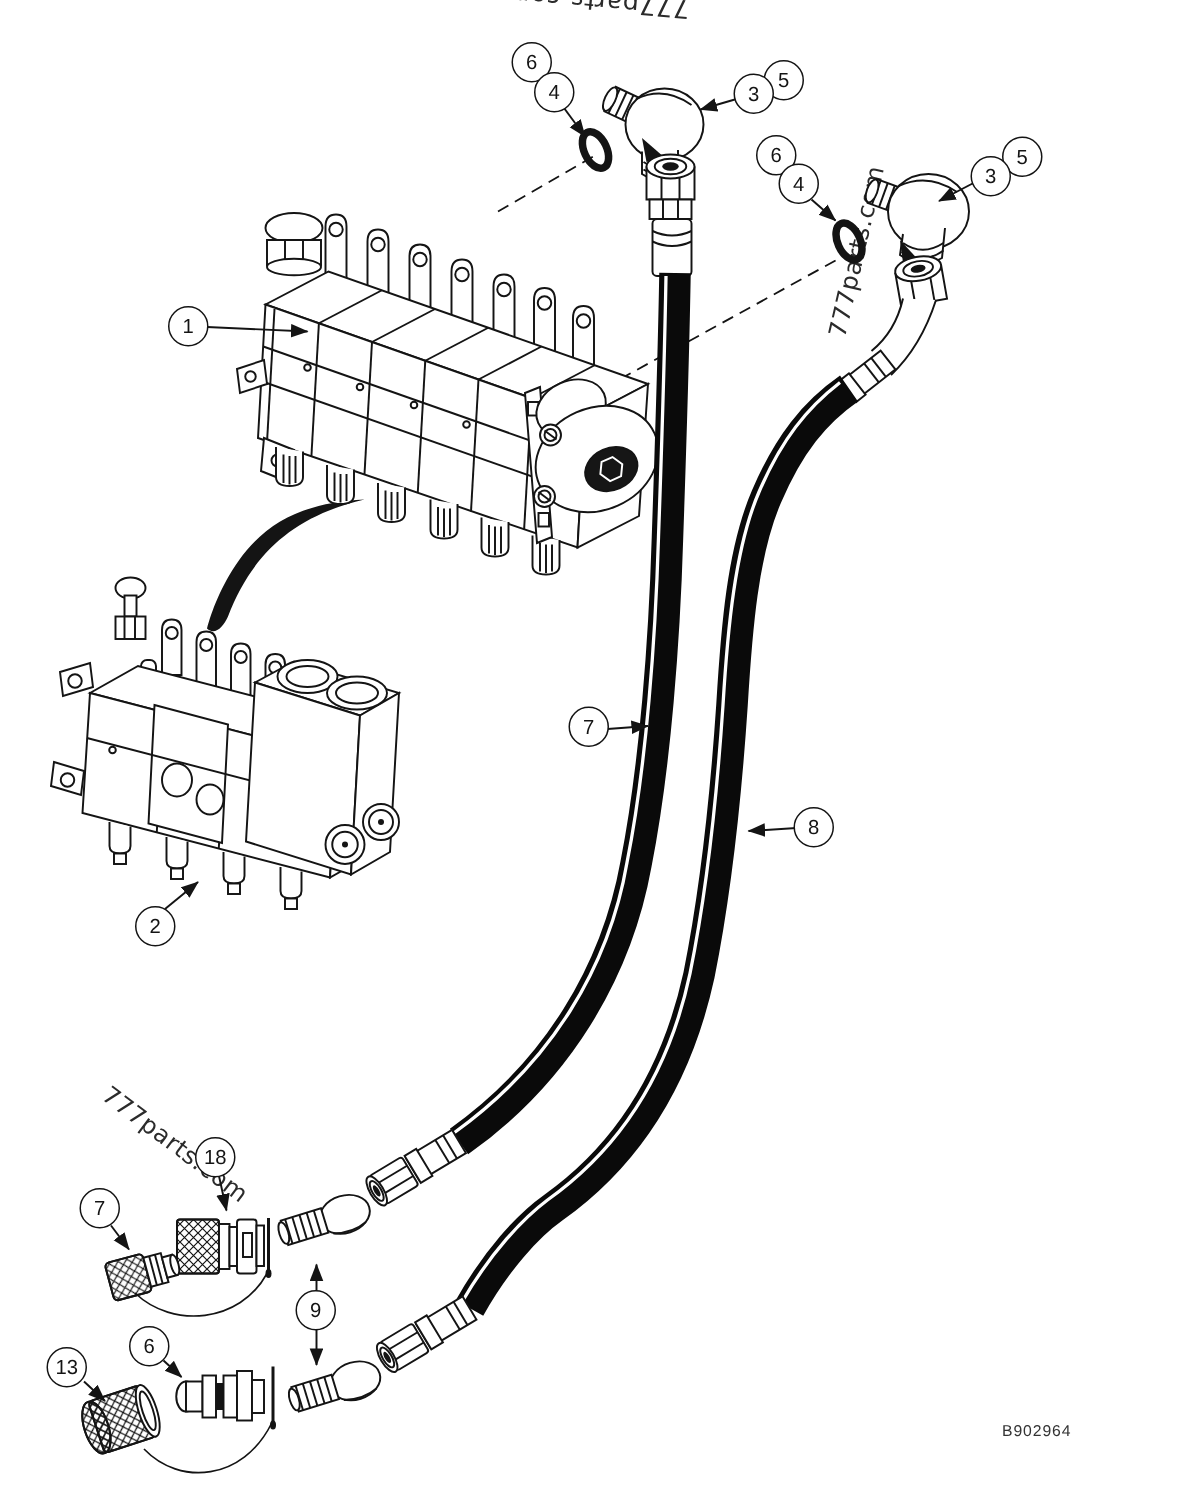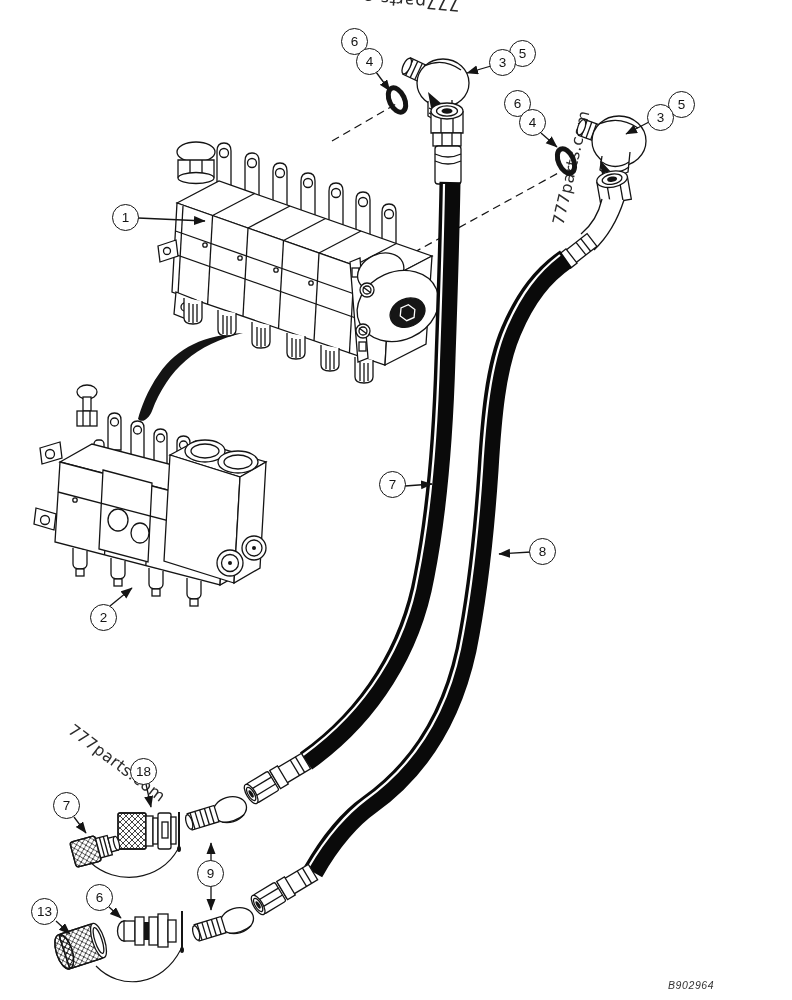--- a/index.html
+++ b/index.html
@@ -9,22 +9,22 @@
   svg.art{position:absolute;left:0;top:0;z-index:2;}
   .watermark{position:absolute;z-index:1;color:#2b2b2b;font-size:16px;letter-spacing:.5px;
              white-space:nowrap;font-family:"DejaVu Sans",sans-serif;}
   .wm-top{left:323px;top:-10px;width:150px;text-align:center;transform:rotate(185deg);font-size:17px;}
   .wm-right{left:512px;top:158px;width:118px;text-align:center;transform:rotate(-77deg);}
   .wm-bottom{left:59px;top:752px;width:112px;text-align:center;transform:rotate(37deg);}
   .callout{position:absolute;z-index:3;width:27px;height:27px;box-sizing:border-box;
            border:1.7px solid #141414;border-radius:50%;background:#fff;
            display:flex;align-items:center;justify-content:center;
            font-size:13.5px;color:#141414;}
-  .figcode{position:absolute;z-index:3;left:668px;top:979px;font-size:10.5px;
-           letter-spacing:.6px;color:#333;font-style:italic;}
+  .figcode{position:absolute;z-index:3;left:668px;top:948px;font-size:10.5px;
+           letter-spacing:.6px;color:#333;}
 </style>
 </head>
 <body>
 
 <div class="stage">
 
   <div class="watermark wm-top">777parts.com</div>
   <div class="watermark wm-right">777parts.com</div>
   <div class="watermark wm-bottom">777parts.com</div>
 

